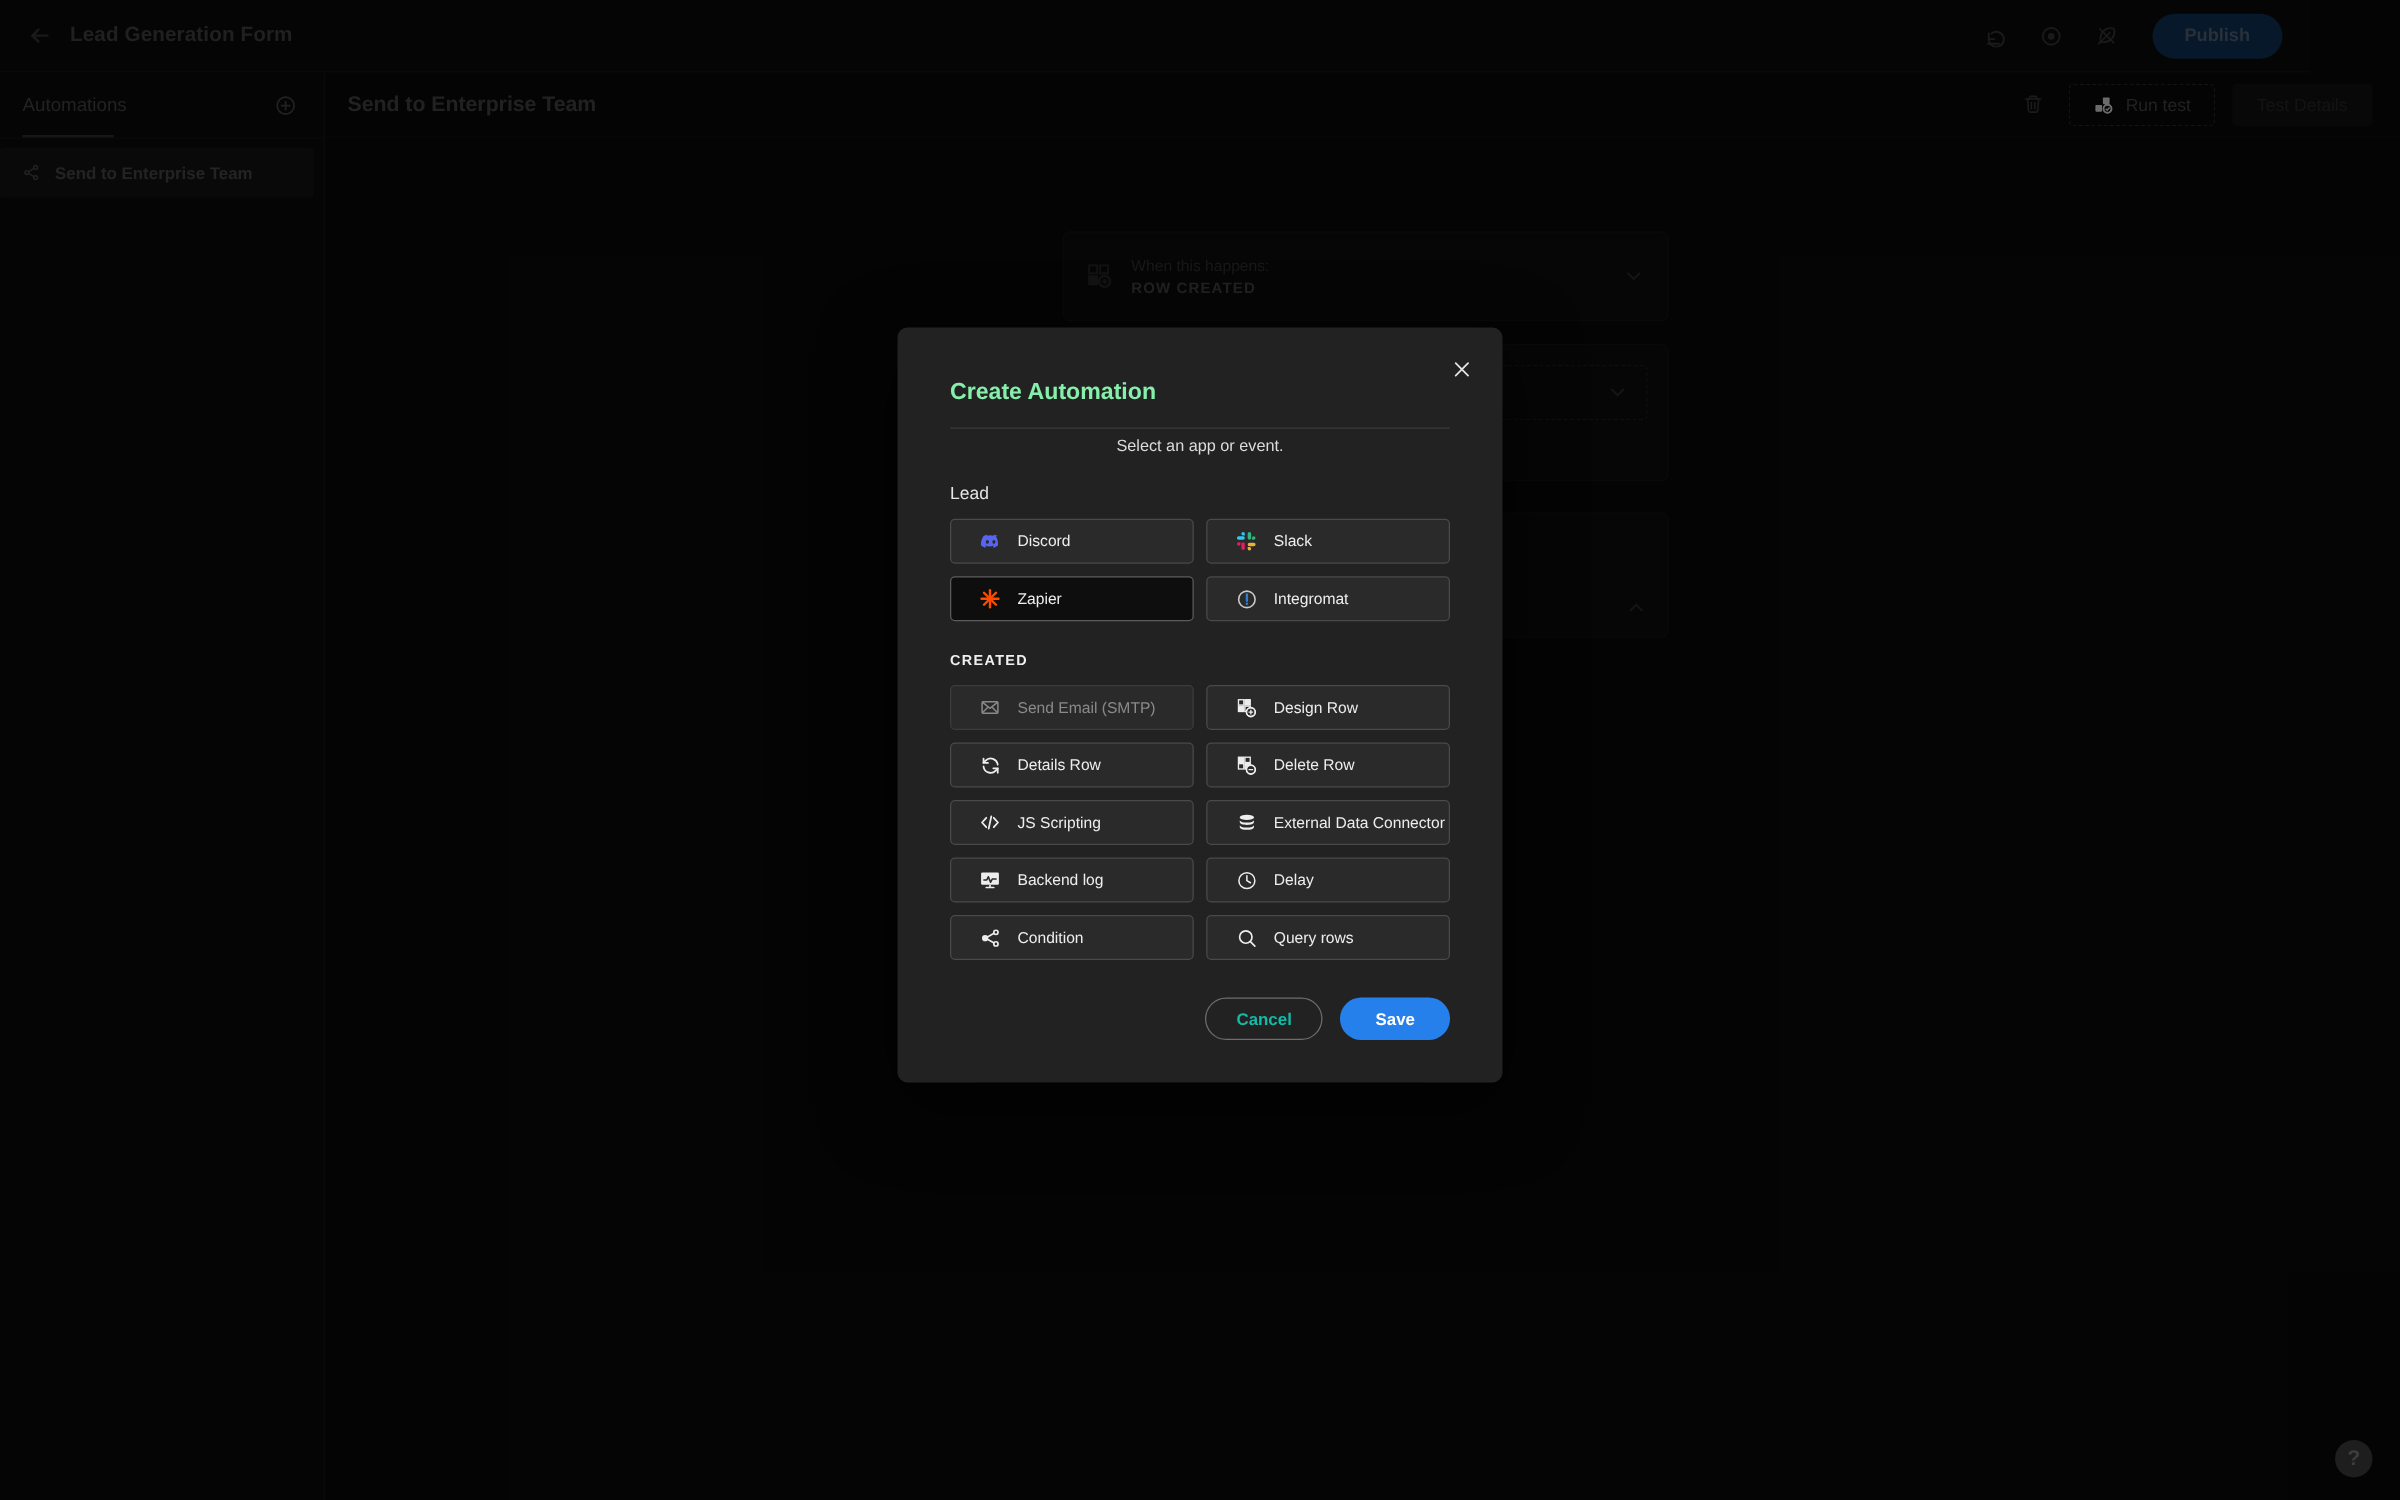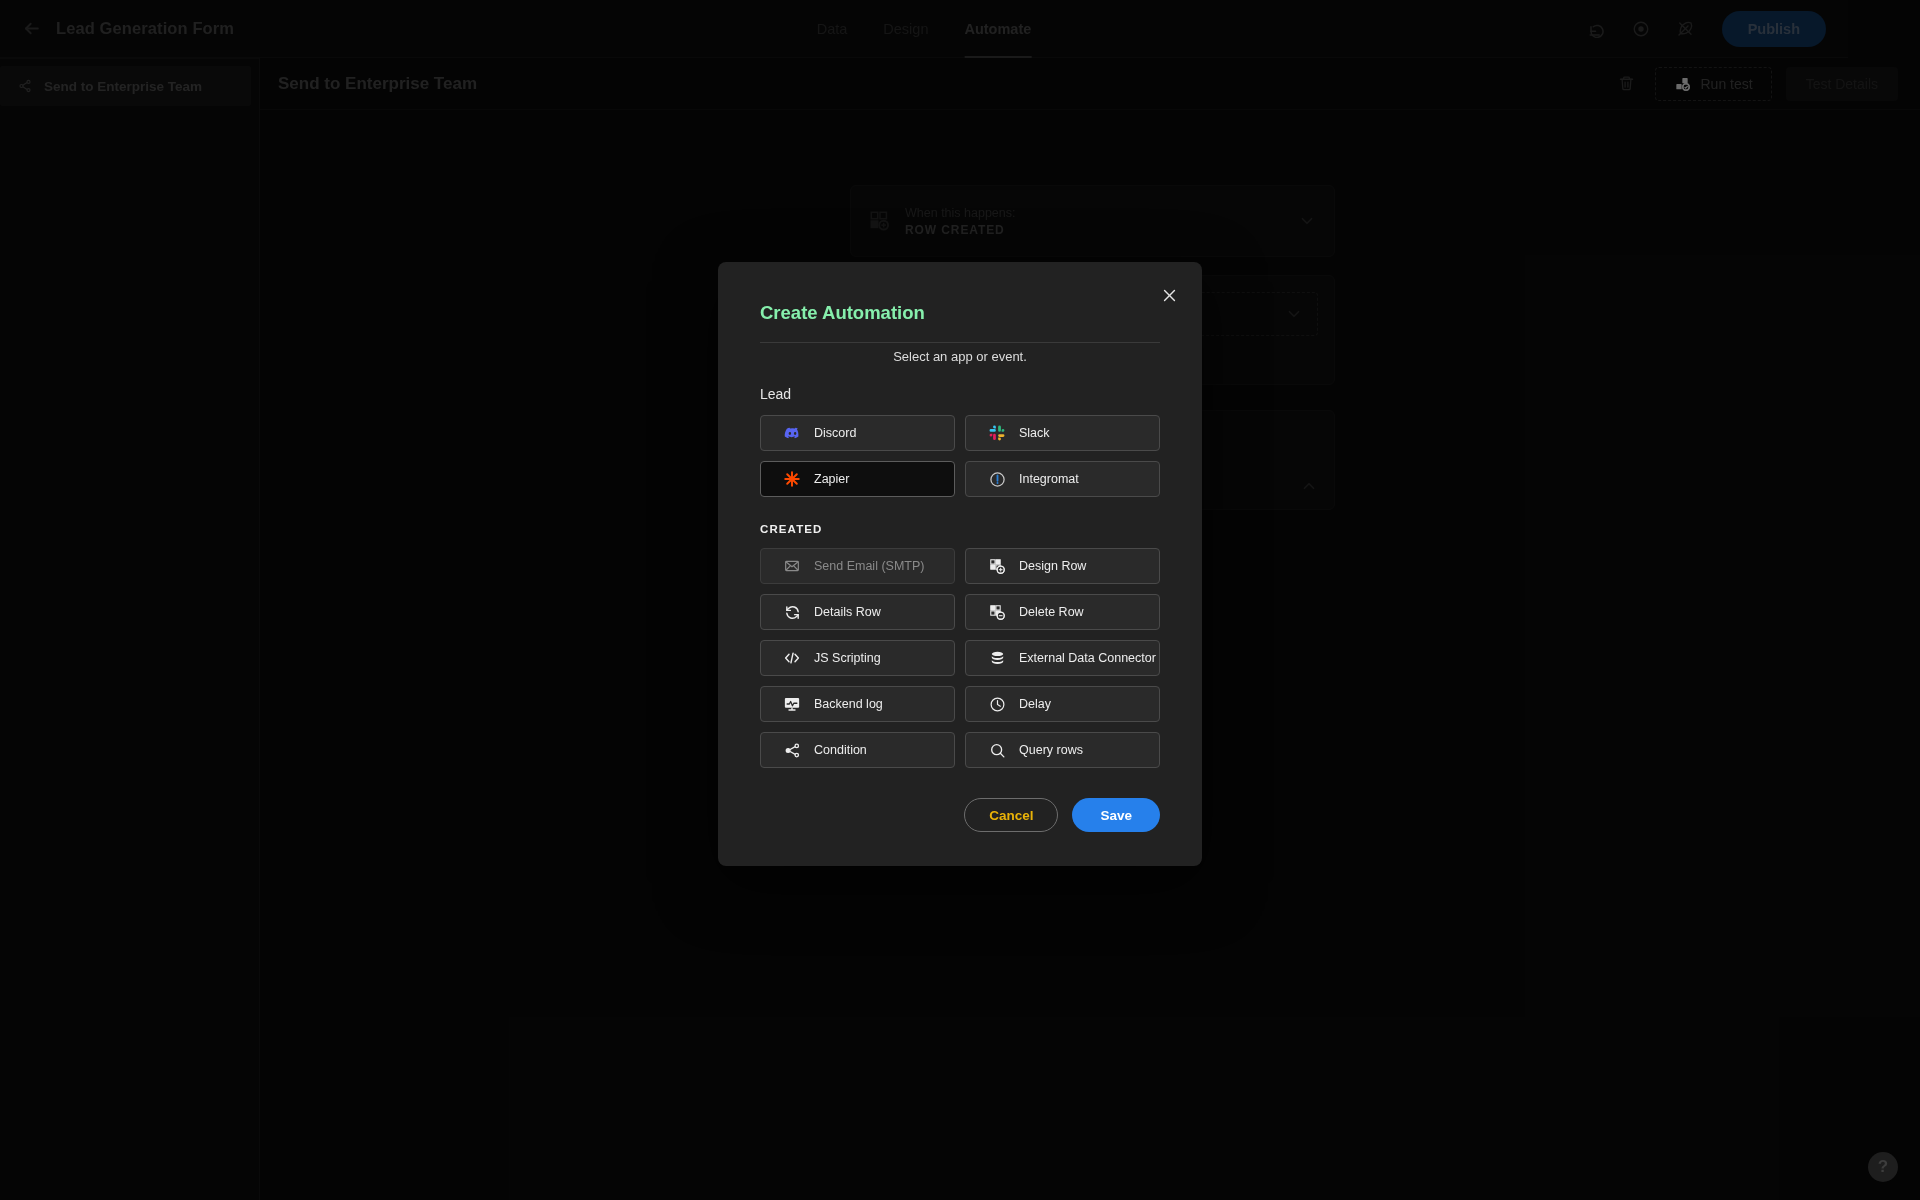--- a/index.html
+++ b/index.html
@@ -358,21 +358,21 @@
     display: flex;
     justify-content: flex-end;
     gap: 14px;
   }
   .btn-cancel {
     height: 34px;
     padding: 0 24px;
     border-radius: 18px;
     background: transparent;
     border: 1px solid #6d6d6d;
-    color: #eab308;
+    color: #14b8a6;
     font-size: 13.5px;
     font-weight: bold;
     font-family: "Liberation Sans", sans-serif;
     cursor: pointer;
   }
   .btn-save {
     height: 34px;
     padding: 0 28px;
     border-radius: 18px;
     background: #2680eb;
@@ -407,25 +407,20 @@
 
   <div class="topbar">
     <div class="back-btn">
       <svg width="19" height="19" viewBox="0 0 24 24" fill="none" stroke="currentColor" stroke-width="2.4" stroke-linecap="round" stroke-linejoin="round">
           <line x1="20" y1="12" x2="5" y2="12"></line>
           <polyline points="11 18 5 12 11 6"></polyline>
         </svg>
     </div>
     <div class="app-title">Lead Generation Form</div>
 
-    <div class="top-tabs">
-      <div class="top-tab">Data</div>
-      <div class="top-tab">Design</div>
-      <div class="top-tab active">Automate</div>
-    </div>
 
     <div class="top-right">
       <div class="icon-btn">
         <svg width="18" height="18" viewBox="0 0 24 24" fill="none" stroke="currentColor" stroke-width="2" stroke-linecap="round" stroke-linejoin="round">
             <polyline points="4 9 4 15 10 15"></polyline>
             <path d="M4 15a8 8 0 1 0 3-6"></path>
             <line x1="3" y1="20" x2="15" y2="20"></line>
           </svg>
       </div>
       <div class="icon-btn">
@@ -439,20 +434,31 @@
             <path d="M20 4C16 2 9 4 6.5 10.5 5 14.5 6 18 6 18s3.5 1 7.5-.5C20 15 22 8 20 4z"></path>
             <line x1="16" y1="8" x2="4" y2="20"></line>
             <line x1="5" y1="4" x2="20" y2="19"></line>
           </svg>
       </div>
       <button class="publish-btn">Publish</button>
     </div>
   </div>
 
   <div class="sidebar">
+    <div class="sidebar-head">
+      <div class="sidebar-head-title">Automations</div>
+      <div class="sidebar-add">
+        <svg width="17" height="17" viewBox="0 0 24 24" fill="none" stroke="currentColor" stroke-width="2" stroke-linecap="round">
+            <circle cx="12" cy="12" r="9.5"></circle>
+            <line x1="12" y1="7.5" x2="12" y2="16.5"></line>
+            <line x1="7.5" y1="12" x2="16.5" y2="12"></line>
+          </svg>
+      </div>
+      <div class="sidebar-underline"></div>
+    </div>
     <div class="sidebar-divider"></div>
     <div class="sidebar-item">
       <span class="sidebar-item-icon">
         <svg width="14" height="14" viewBox="0 0 24 24" fill="none" stroke="currentColor" stroke-width="2">
             <circle cx="18" cy="5" r="2.6"></circle>
             <circle cx="6" cy="12" r="2.6"></circle>
             <circle cx="18" cy="19" r="2.6"></circle>
             <line x1="8.3" y1="10.8" x2="15.7" y2="6.2"></line>
             <line x1="8.3" y1="13.2" x2="15.7" y2="17.8"></line>
           </svg>

